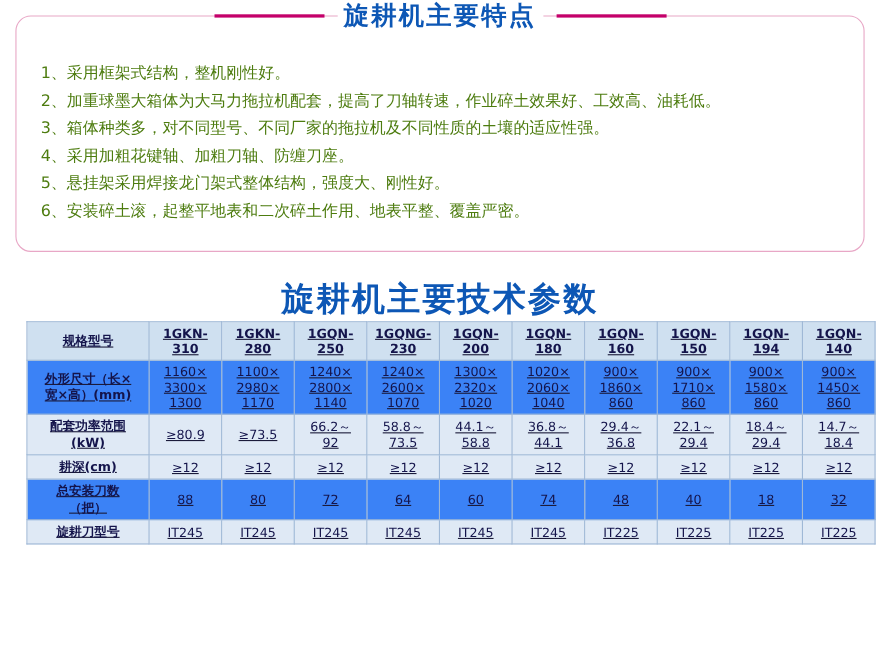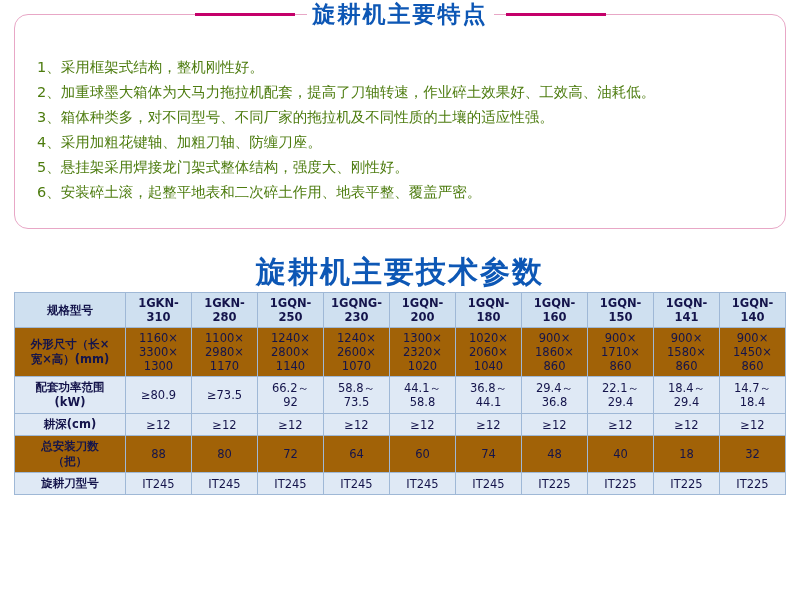--- a/index.html
+++ b/index.html
@@ -79,23 +79,24 @@
     top: 252px;
     text-align: center;
     font-size: 30px;
     font-weight: bold;
     color: #0d57b5;
     letter-spacing: 2px;
   }
 
   .table-wrap {
     position: absolute;
-    left: 14px;
+    left: 24px;
     top: 292px;
     width: 668px;
+    text-decoration: underline;
   }
   table.spec {
     border-collapse: collapse;
     width: 772px;
     table-layout: fixed;
   }
   table.spec td {
     border: 1px solid #9fb8d6;
     font-size: 11.5px;
     text-align: center;
@@ -110,21 +111,21 @@
     height: 24px;
   }
   table.spec td.rowhead {
     font-weight: bold;
     width: 108px;
     font-size: 11.5px;
     line-height: 15px;
   }
   
   tr.band-a td { background: #dfe9f5; }
-  tr.band-b td { background: #a16207; }
+  tr.band-b td { background: #3b82f6; }
   tr.head td   { background: #cfe0f0; }
   .cell-multi { line-height: 14px; }
 </style>
 </head>
 <body>
 
 <div class="page">
 
   <div class="features-panel">
     <div class="features-title-wrap">
@@ -150,21 +151,21 @@
           <tr class="head">
         <td class="rowhead">规格型号</td>
         <td>1GKN-310</td>
         <td>1GKN-280</td>
         <td>1GQN-250</td>
         <td>1GQNG-230</td>
         <td>1GQN-200</td>
         <td>1GQN-180</td>
         <td>1GQN-160</td>
         <td>1GQN-150</td>
-        <td>1GQN-141</td>
+        <td>1GQN-194</td>
         <td>1GQN-140</td>
       </tr>
       <tr class="band-b">
         <td class="rowhead">外形尺寸（长×<br>宽×高）(mm)</td>
         <td class="cell-multi">1160×<br>3300×<br>1300</td>
         <td class="cell-multi">1100×<br>2980×<br>1170</td>
         <td class="cell-multi">1240×<br>2800×<br>1140</td>
         <td class="cell-multi">1240×<br>2600×<br>1070</td>
         <td class="cell-multi">1300×<br>2320×<br>1020</td>
         <td class="cell-multi">1020×<br>2060×<br>1040</td>

